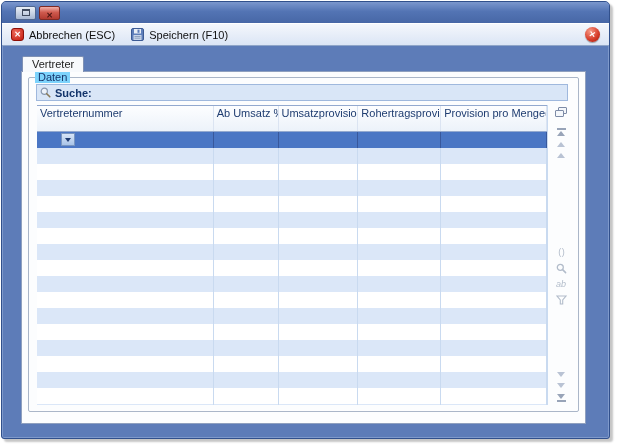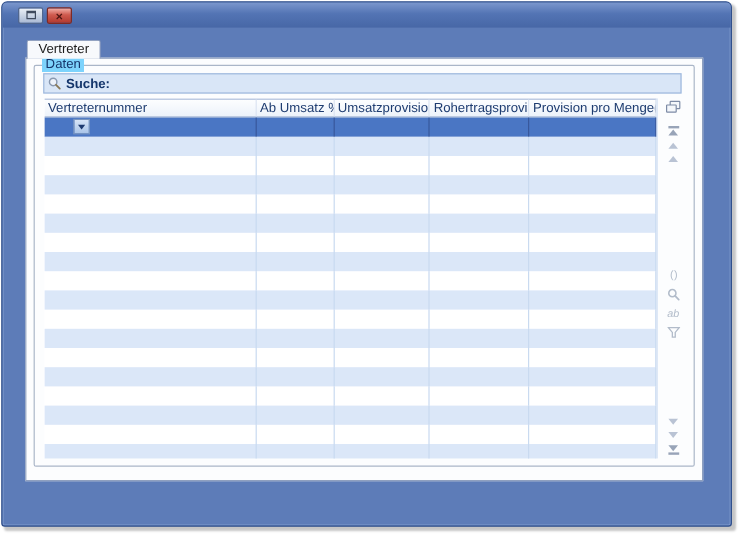--- a/index.html
+++ b/index.html
@@ -59,21 +59,21 @@
     font-size:11px;padding-left:3px;cursor:text;}
   .search-label{font-weight:bold;color:#14356b;margin:0 5px 0 4px;}
   .search-ph{font-style:italic;color:#8d95a5;}
   .search-spacer{flex:1;}
   .search-count{height:100%;display:flex;align-items:center;padding:0 5px;
     color:#7d89a2;background:#e9f0fb;border-left:1px solid #bccadf;}
 
   
   .grid{position:absolute;left:8px;top:27px;width:511px;bottom:6px;
     overflow:hidden;background:#ffffff;border-right:1px solid #c9daf0;}
-  .ghead{display:flex;height:16px;background:linear-gradient(#fdfeff,#ecf2fa);
+  .ghead{display:flex;height:27px;background:linear-gradient(#fdfeff,#ecf2fa);
     border-top:1px solid #93a9cf;border-bottom:1px solid #93a9cf;}
   .hcell{font-size:11px;color:#1e3c70;padding:1px 3px 0;overflow:hidden;
     white-space:nowrap;border-right:1px solid #dbe4f2;cursor:default;}
   .grow{display:flex;height:16px;}
   .gcell{height:100%;border-right:1px solid #c9daf0;}
   .grow.alt{background:#dbe7f8;}
   .grow.sel{background:#4a76c4;}
   .grow.sel .gcell{border-right-color:#38589c;}
   .combo{margin:1px 0 0 24px;width:14px;height:13px;
     background:linear-gradient(#d6e4f7,#a9c4e8);border:1px solid #7895c0;
@@ -108,20 +108,39 @@
 
   <div class="titlebar">
     <span class="tb-btn btn-restore">
       <span class="glyph"></span>
     </span>
     <span class="tb-btn btn-close">
       <span class="glyph"></span>
     </span>
   </div>
 
+  <div class="toolbar">
+    <span class="tool-btn">
+      <span class="icon-cancel"></span>
+      <span>Abbrechen (ESC)</span>
+    </span>
+    <span class="tool-btn">
+      <svg class="icon-save" viewBox="0 0 13 13">
+        <rect x="0.5" y="0.5" width="12" height="12" rx="1.5" fill="#5f7fba" stroke="#3c5a94"></rect>
+        <rect x="3" y="1" width="7" height="4.5" fill="#e9eef6"></rect>
+        <rect x="6.5" y="1.6" width="2" height="3.2" fill="#5f7fba"></rect>
+        <rect x="2.5" y="7" width="8" height="5" fill="#c9d6ea"></rect>
+        <line x1="3.5" y1="8.5" x2="9.5" y2="8.5" stroke="#8396b5" stroke-width="0.8"></line>
+        <line x1="3.5" y1="10.2" x2="9.5" y2="10.2" stroke="#8396b5" stroke-width="0.8"></line>
+      </svg>
+      <span>Speichern (F10)</span>
+    </span>
+    <span class="tb-spacer"></span>
+    <span class="icon-abort"></span>
+  </div>
 
   <div class="winbody">
 
     <div class="tab">Vertreter</div>
 
     <div class="panel">
       <div class="groupbox">
         <span class="gb-label">Daten</span>
 
         <div class="searchbar">

